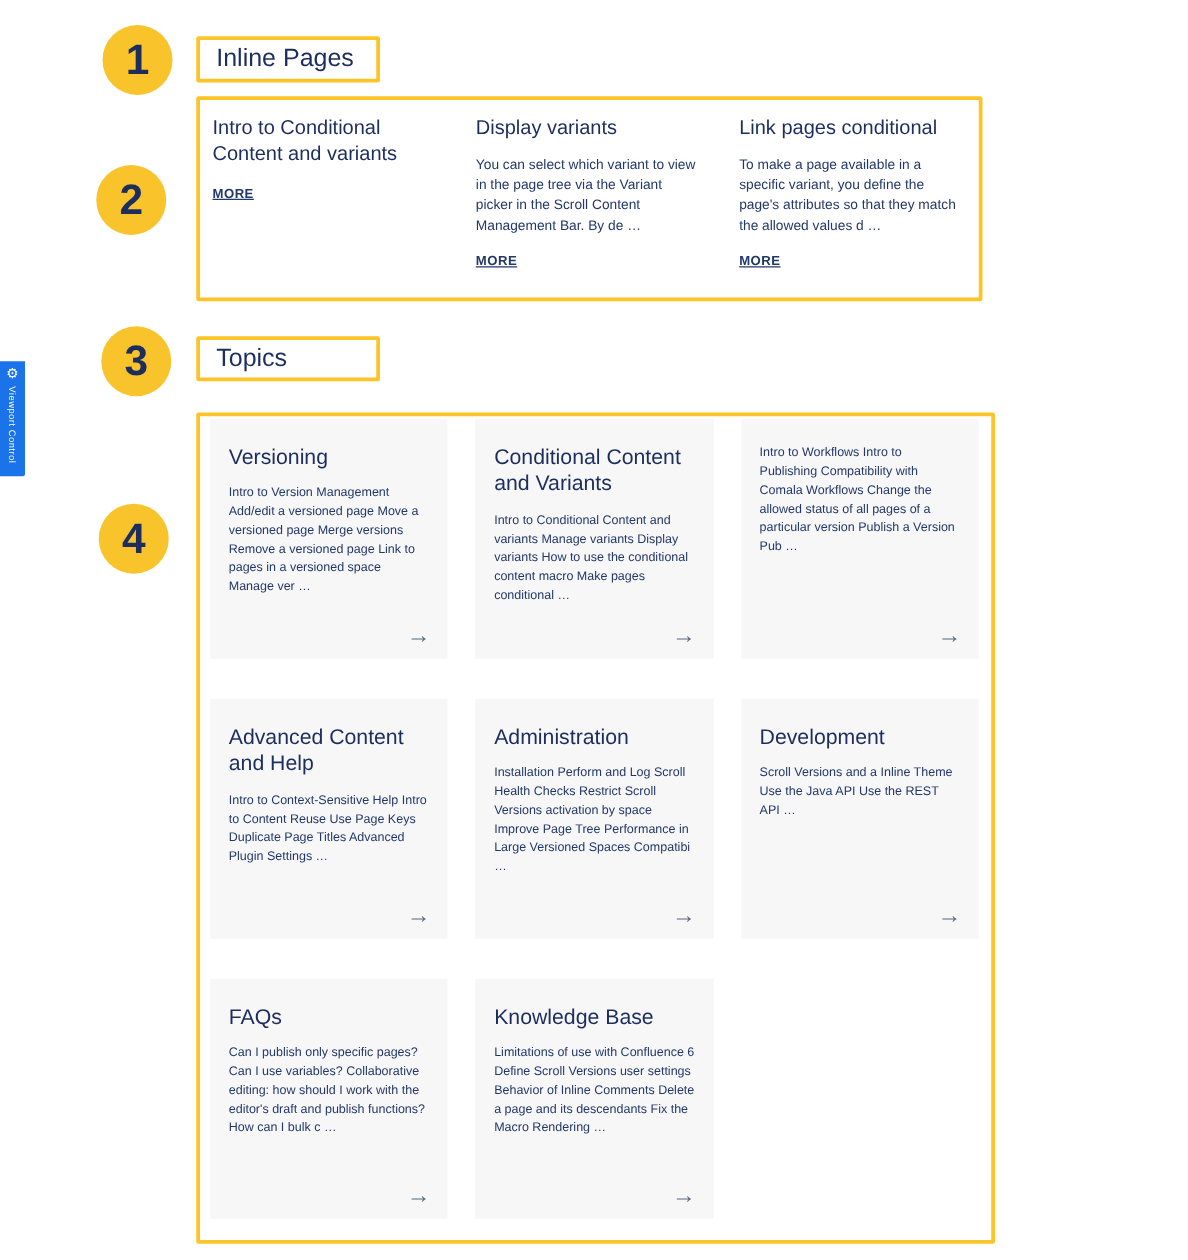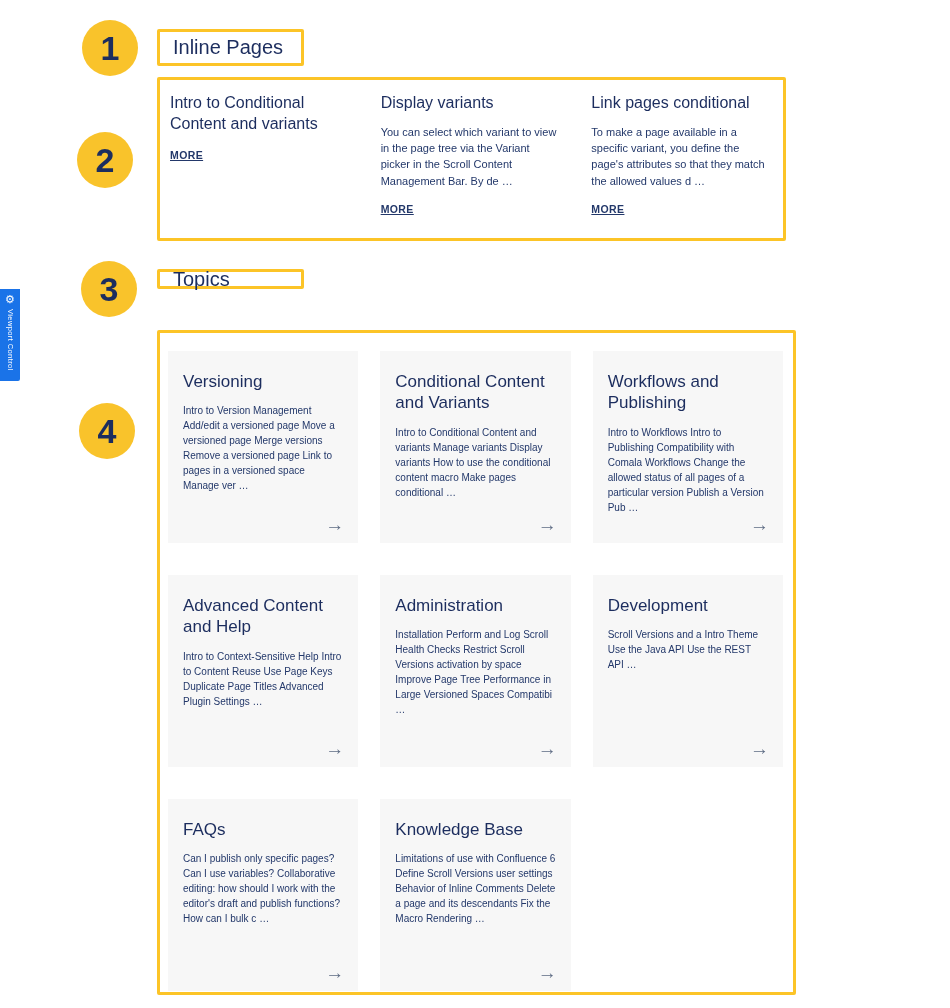--- a/index.html
+++ b/index.html
@@ -23,38 +23,38 @@
   .viewport-gear{font-size:11px;line-height:1;}
   .viewport-label{writing-mode:vertical-rl;font-size:7.5px;margin-top:4px;
     letter-spacing:0.4px;white-space:nowrap;}
 
   
   .heading-box{position:absolute;left:157px;width:147px;height:37px;
     border:3px solid #FCC427;border-radius:2px;background:#ffffff;
     display:flex;align-items:center;padding-left:13px;box-sizing:border-box;
     font-size:20px;color:#1C2D5E;}
   .heading-pinned{top:29px;}
-  .heading-topics{top:269px;height:20px;text-align:center;}
+  .heading-topics{top:269px;height:36px;text-align:center;}
 
   
   .pinned-section{position:absolute;left:157px;top:77px;width:629px;height:164px;
     border:3px solid #FCC427;border-radius:2px;background:#ffffff;
     box-sizing:border-box;padding:13px 10px 10px 8px;
     display:grid;grid-template-columns:1fr 1fr 1fr;column-gap:18px;gap:27px;}
   .pinned-card{overflow:hidden;padding:0 2px;}
   .pinned-title{font-size:16px;font-weight:500;color:#1C2D5E;line-height:1.3;
     margin:0 0 10px;}
   .pinned-body{font-size:11px;color:#23386A;line-height:1.48;margin:0 0 10px;}
   .more-link{display:inline-block;font-size:10.5px;font-weight:bold;color:#23386A;
     text-decoration:underline;letter-spacing:0.4px;cursor:pointer;}
 
   
   .topics-section{position:absolute;left:157px;top:330px;width:639px;height:665px;
     border:3px solid #FCC427;border-radius:2px;background:#ffffff;
-    box-sizing:border-box;padding:18px 10px 10px 8px;
+    box-sizing:border-box;padding:2px 10px 10px 8px;
     display:grid;grid-template-columns:1fr 1fr 1fr;column-gap:22px;row-gap:32px;
     grid-auto-rows:192px;}
   .topic-card{position:relative;background:#F7F7F7;box-sizing:border-box;
     padding:20px 15px 14px;overflow:hidden;cursor:pointer;}
   .topic-title{font-size:17px;font-weight:500;color:#1C2D5E;line-height:1.25;
     margin:0 0 11px;}
   .topic-body{font-size:10px;color:#23386A;line-height:1.5;margin:0;}
   .topic-arrow{position:absolute;right:14px;bottom:9px;font-size:19px;
     color:#5E6C84;line-height:1;}
 </style>
@@ -106,40 +106,39 @@
       <span class="topic-arrow">→</span>
     </article>
 
     <article class="topic-card">
       <h3 class="topic-title">Conditional Content and Variants</h3>
       <p class="topic-body">Intro to Conditional Content and variants Manage variants Display variants How to use the conditional content macro Make pages conditional …</p>
       <span class="topic-arrow">→</span>
     </article>
 
     <article class="topic-card">
-      <h3 class="topic-title">Workflows and Publishing</h3>
       <p class="topic-body">Intro to Workflows Intro to Publishing Compatibility with Comala Workflows Change the allowed status of all pages of a particular version Publish a Version Pub …</p>
       <span class="topic-arrow">→</span>
     </article>
 
     <article class="topic-card">
       <h3 class="topic-title">Advanced Content and Help</h3>
       <p class="topic-body">Intro to Context-Sensitive Help Intro to Content Reuse Use Page Keys Duplicate Page Titles Advanced Plugin Settings …</p>
       <span class="topic-arrow">→</span>
     </article>
 
     <article class="topic-card">
       <h3 class="topic-title">Administration</h3>
       <p class="topic-body">Installation Perform and Log Scroll Health Checks Restrict Scroll Versions activation by space Improve Page Tree Performance in Large Versioned Spaces Compatibi …</p>
       <span class="topic-arrow">→</span>
     </article>
 
     <article class="topic-card">
       <h3 class="topic-title">Development</h3>
-      <p class="topic-body">Scroll Versions and a Intro Theme Use the Java API Use the REST API …</p>
+      <p class="topic-body">Scroll Versions and a Inline Theme Use the Java API Use the REST API …</p>
       <span class="topic-arrow">→</span>
     </article>
 
     <article class="topic-card">
       <h3 class="topic-title">FAQs</h3>
       <p class="topic-body">Can I publish only specific pages? Can I use variables? Collaborative editing: how should I work with the editor's draft and publish functions? How can I bulk c …</p>
       <span class="topic-arrow">→</span>
     </article>
 
     <article class="topic-card">

